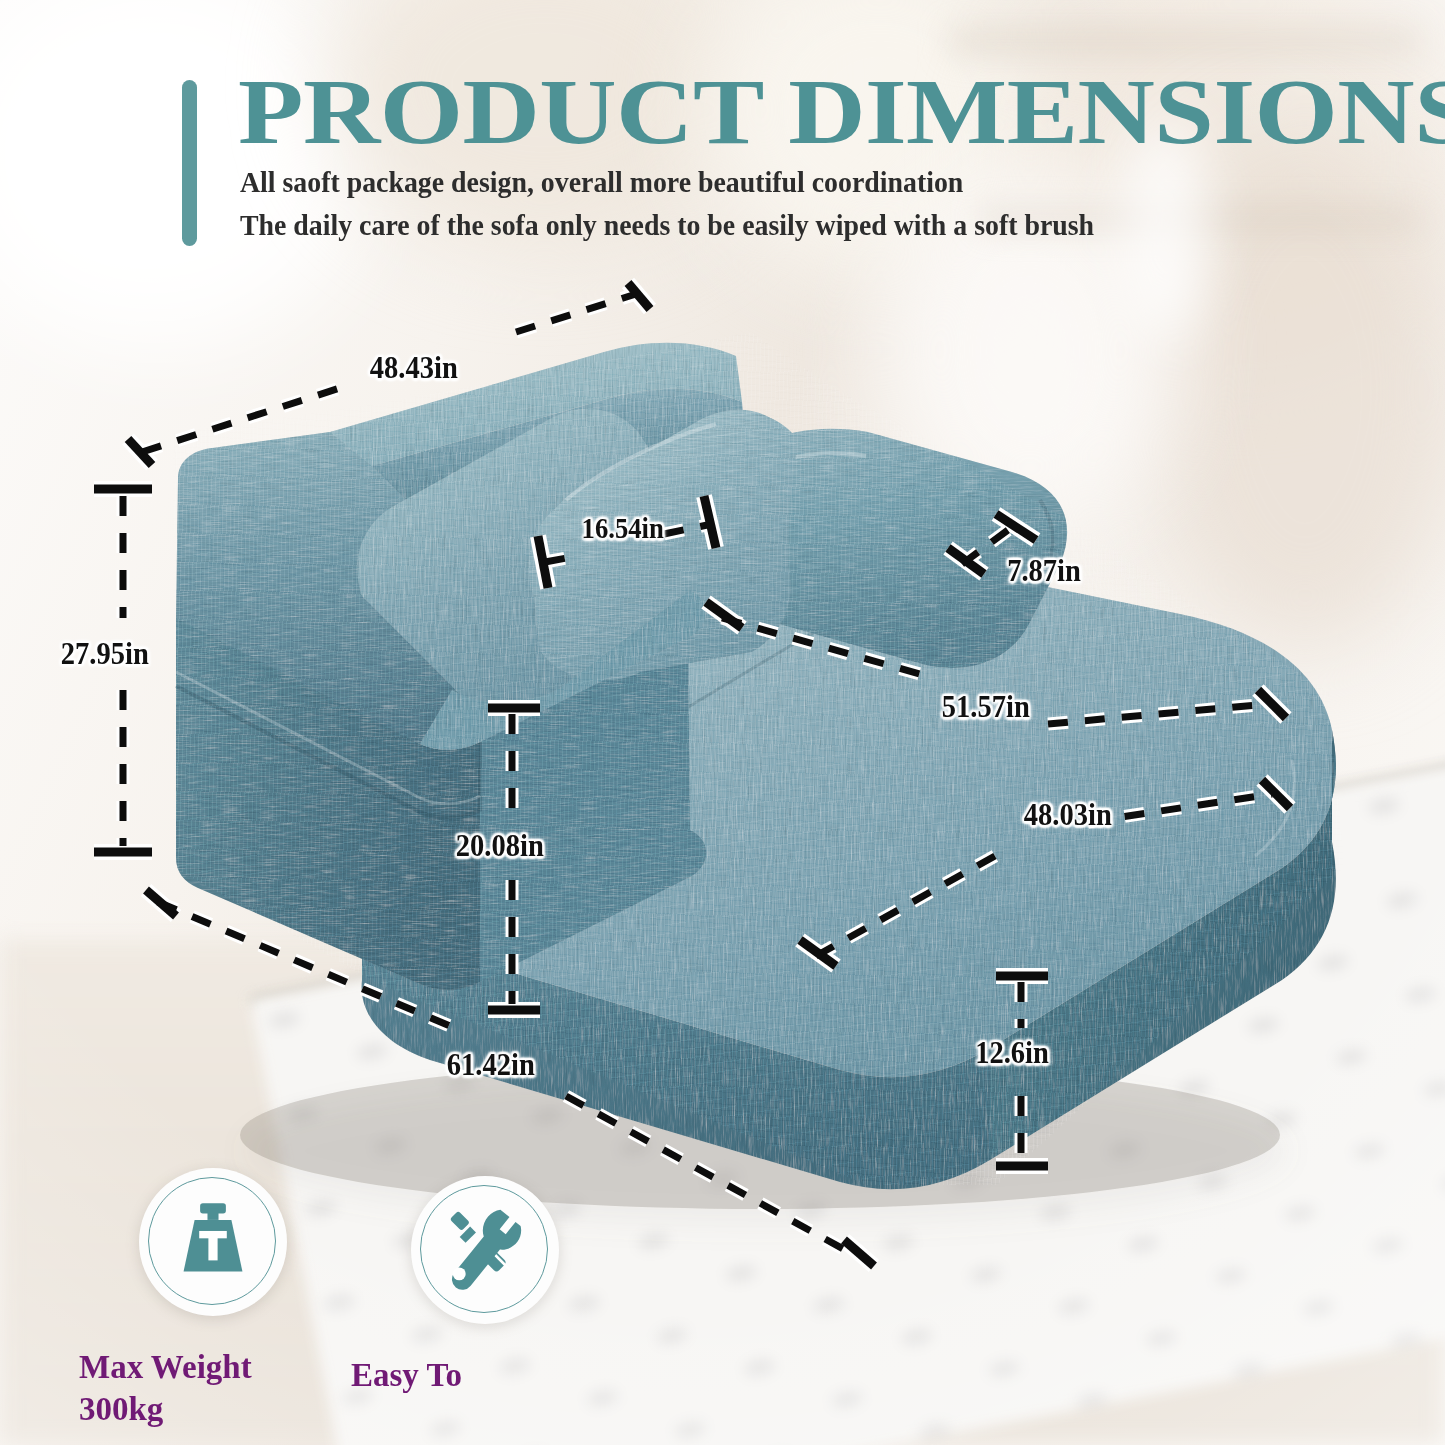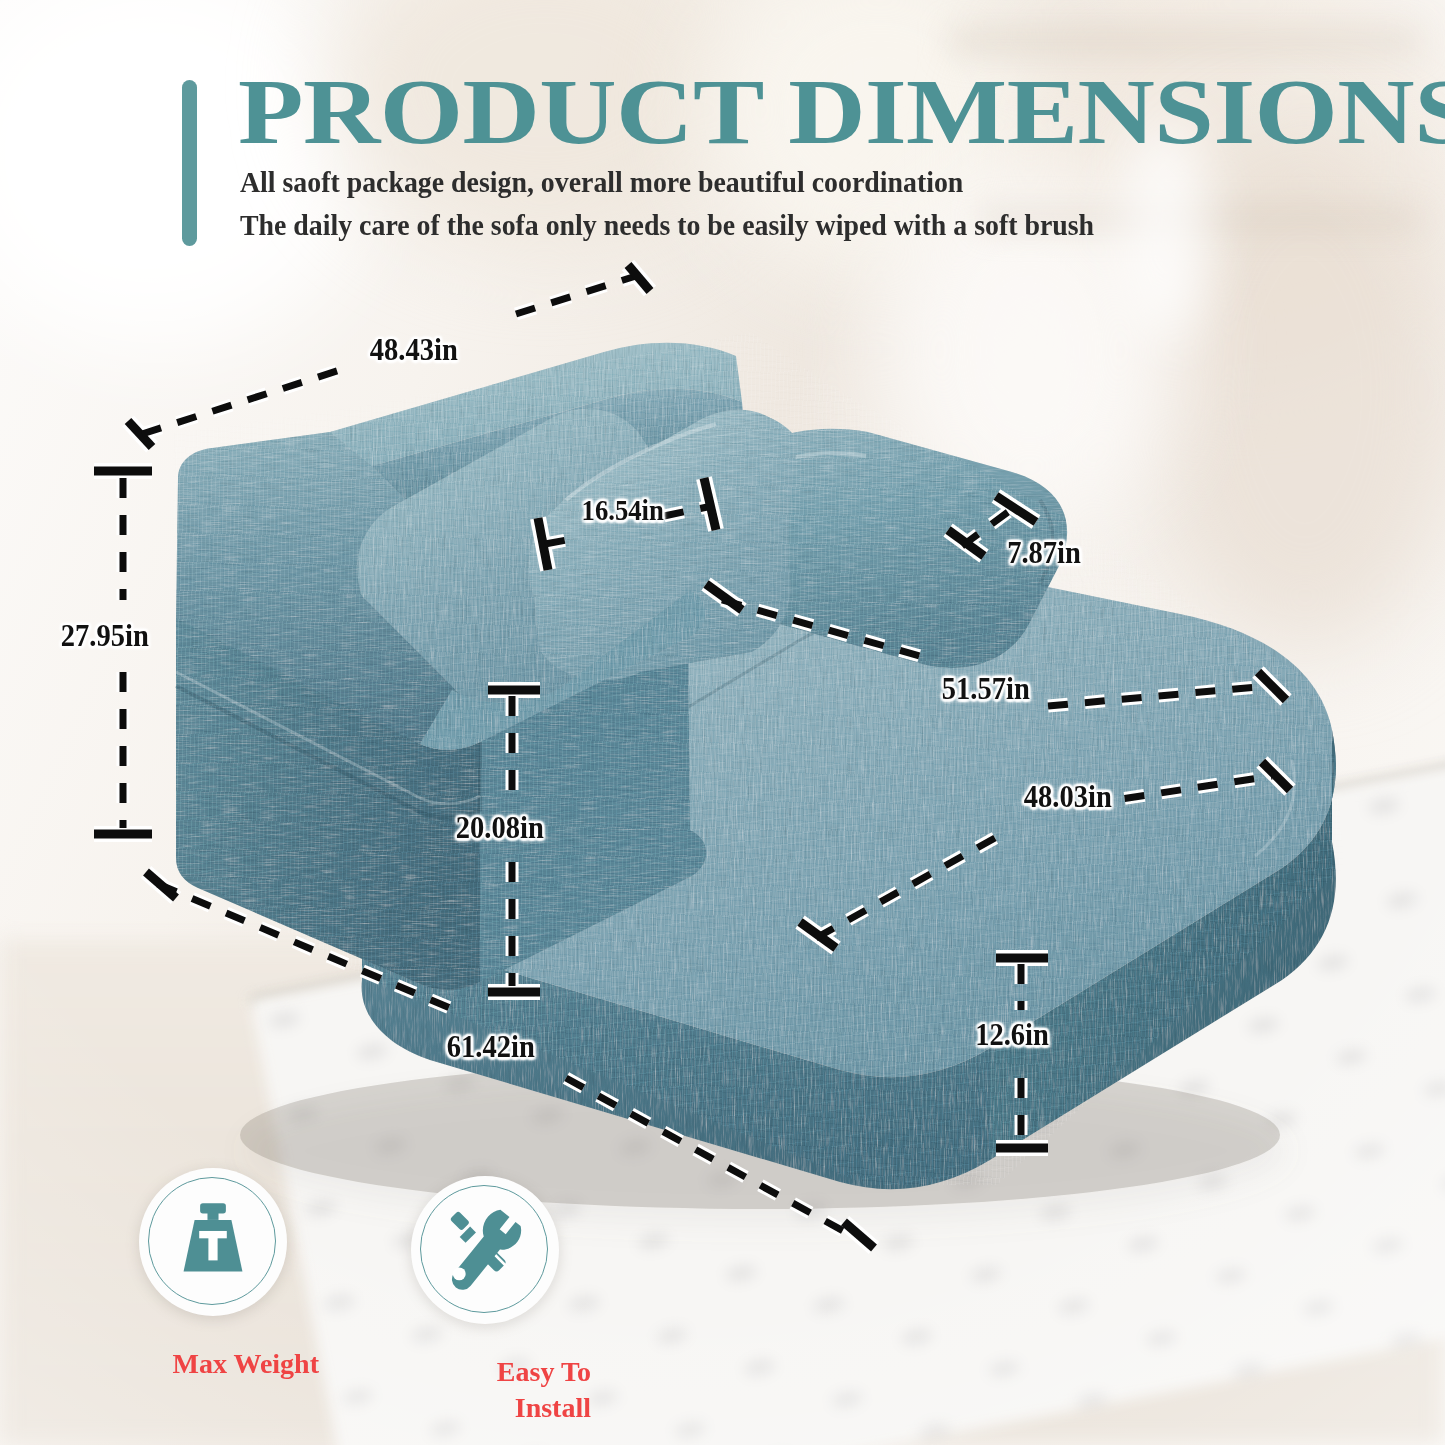--- a/index.html
+++ b/index.html
@@ -96,21 +96,21 @@
     position:absolute;inset:0;
     background-image:
       repeating-linear-gradient(92deg, rgba(255,255,255,.22) 0 1px, rgba(255,255,255,0) 1px 4px),
       repeating-linear-gradient(4deg, rgba(20,50,62,.20) 0 1px, rgba(20,50,62,0) 1px 6px),
       repeating-linear-gradient(88deg, rgba(20,48,60,.13) 0 1px, rgba(20,48,60,0) 1px 11px),
       repeating-linear-gradient(172deg, rgba(255,255,255,.16) 0 1px, rgba(255,255,255,0) 1px 9px);
     mix-blend-mode:overlay;opacity:.95;
   }
 
   
-  .dims{position:absolute;left:0;top:0;width:1445px;height:1217px;}
+  .dims{position:absolute;left:0;top:18px;width:1445px;height:1217px;}
   .dlabel{
     position:absolute;
     font-family:"Liberation Serif",serif;
     font-weight:700;font-size:31px;color:#111;
     white-space:nowrap;
     transform:scaleX(.92);
     text-shadow:
       -2.5px 0 2px #fff, 2.5px 0 2px #fff, 0 -2.5px 2px #fff, 0 2.5px 2px #fff,
       -2px -2px 2px #fff, 2px -2px 2px #fff, -2px 2px 2px #fff, 2px 2px 2px #fff,
       0 0 5px #fff, 0 0 7px #fff;
@@ -122,23 +122,23 @@
     position:absolute;width:148px;height:148px;border-radius:50%;
     background:#fdfdfd;
     box-shadow:0 3px 14px rgba(120,110,100,.22);
   }
   .feat-ring{
     position:absolute;left:9px;top:9px;width:126px;height:126px;
     border-radius:50%;border:1.6px solid #5e9a9d;
   }
   .feat-icon{position:absolute;left:28px;top:28px;width:92px;height:92px;}
   .feat-text{
-    position:absolute;width:240px;text-align:right;
+    position:absolute;width:240px;text-align:left;
     font-family:"Liberation Serif",serif;
-    font-weight:700;font-size:28px;line-height:1.28;color:#ef4444;
+    font-weight:700;font-size:33px;line-height:1.28;color:#701a75;
   }
 </style>
 </head>
 <body>
 
 <div id="page">
 
   <div class="bg">
     <div class="bg-base"></div>
     <div class="bg-blob b1"></div>
@@ -523,20 +523,21 @@
       <svg class="feat-icon" viewBox="0 0 100 100">
         <rect x="36" y="8" width="28" height="11" rx="3" fill="#4e8f94"></rect>
         <rect x="44" y="14" width="12" height="12" fill="#4e8f94"></rect>
         <path d="M30 26 H70 L82 82 H18 Z" fill="#4e8f94"></path>
         <rect x="35" y="38" width="30" height="8" fill="#ffffff"></rect>
         <rect x="45" y="40" width="10" height="30" fill="#ffffff"></rect>
       </svg>
     </div>
     <div class="feat-text" style="left:-29px;top:178px;">
       <div>Max Weight</div>
+      <div>300kg</div>
     </div>
   </div>
 
   <div class="feat" style="left:380px;top:1176px;width:260px;height:260px;position:absolute;">
     <div class="feat-circle" style="left:31px;top:0;">
       <div class="feat-ring"></div>
       <svg class="feat-icon" viewBox="0 0 100 100">
 
         <g fill="#4e8f94">
           <rect x="14" y="12" width="18" height="13" rx="3" transform="rotate(45 23 18)"></rect>
@@ -552,17 +553,16 @@
                    L 36 89
                    A 11 11 0 1 1 20 73
                    L 56 37
                    C 53 23 65 10 77 10 Z" transform="translate(-6,-2) rotate(-6 58 50)"></path>
           <circle cx="22" cy="76" r="7" fill="#ffffff"></circle>
         </g>
       </svg>
     </div>
     <div class="feat-text" style="left:-29px;top:178px;">
       <div>Easy To</div>
-      <div>Install</div>
     </div>
   </div>
 
 </div>
 
 </body></html>

